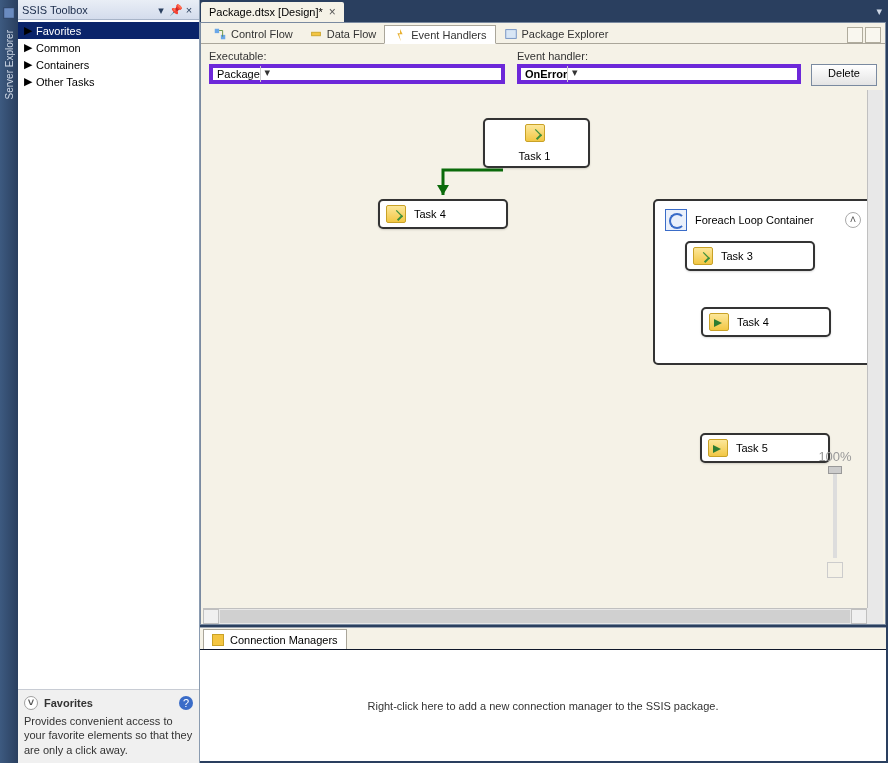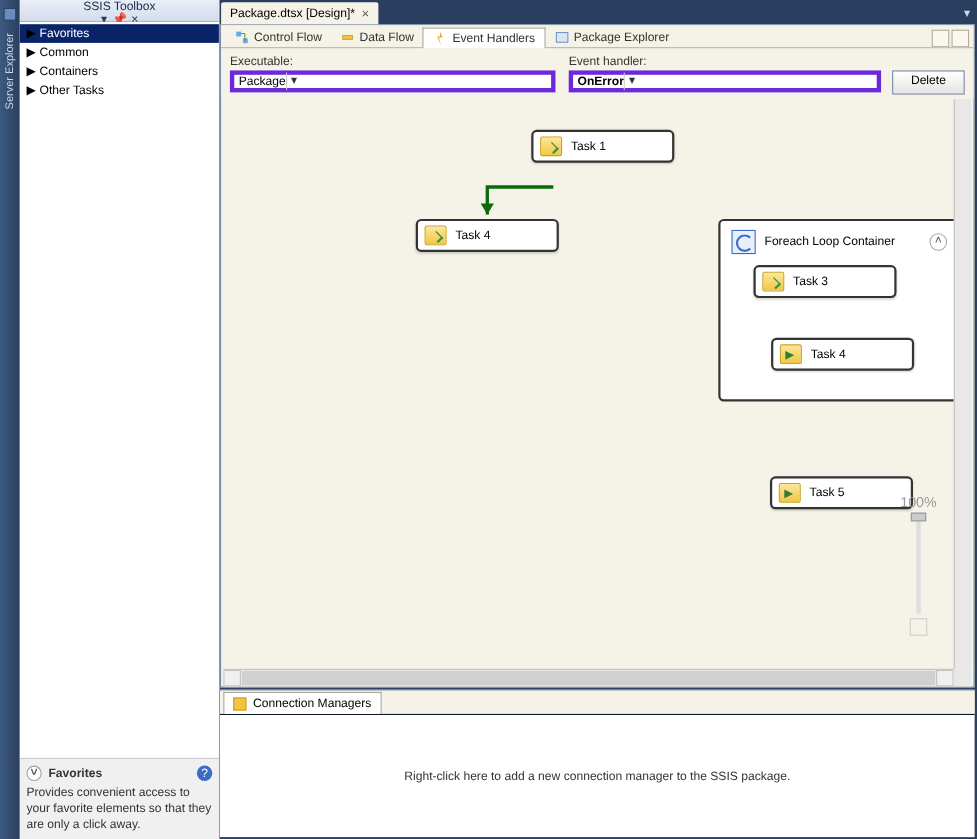--- a/index.html
+++ b/index.html
@@ -2,21 +2,21 @@
 <html><head>
 <meta charset="utf-8">
 <style>
 * { box-sizing: border-box; margin: 0; padding: 0; font-family: "Segoe UI", Tahoma, sans-serif; font-size: 11px; }
 html, body { width: 888px; height: 763px; overflow: hidden; background: #2a3f5f; }
 .app { display: flex; width: 100%; height: 100%; }
 .side-rail { width: 18px; background: linear-gradient(to right,#3d5a80,#2a3f5f); display:flex; flex-direction:column; align-items:center; padding-top:6px; gap:6px;}
 .side-rail .rail-icon { width:14px; height:14px; }
 .side-rail .rail-label { writing-mode: vertical-rl; transform: rotate(180deg); color:#cfd8e6; font-size:10px; margin-top:4px;}
 .toolbox-panel { width: 182px; background:#fff; display:flex; flex-direction:column; border-right:1px solid #8a9bb0;}
-.toolbox-header { height:20px; background:linear-gradient(to bottom,#e9eef6,#d4dcec); display:flex; align-items:center; padding:0 4px; border-bottom:1px solid #a8b4c8; justify-content:space-between;flex-direction:column;}
+.toolbox-header { height:20px; background:linear-gradient(to bottom,#e9eef6,#d4dcec); display:flex; align-items:center; padding:0 4px; border-bottom:1px solid #a8b4c8; justify-content:space-between;}
 .toolbox-header .title { color:#1a2b4a; }
 .toolbox-header .hdr-btns { display:flex; gap:2px;}
 .toolbox-header .hdr-btns span { width:12px; height:12px; color:#2a3f5f; text-align:center; line-height:12px; cursor:pointer;}
 .toolbox-tree { flex:1; padding:2px 0; background:#fff; }
 .tree-item { height:17px; display:flex; align-items:center; padding-left:6px; gap:4px; cursor:pointer;}
 .tree-item .caret { width:8px; color:#000; }
 .tree-item.selected { background:#0a246a; color:#fff; }
 .toolbox-desc { border-top:1px solid #c8ccd4; padding:6px; background:#f0f0f0;}
 .toolbox-desc .desc-hdr { display:flex; align-items:center; gap:6px; font-weight:bold; color:#333; margin-bottom:4px;}
 .toolbox-desc .desc-hdr .collapse { width:14px; height:14px; border:1px solid #a0a0a0; border-radius:7px; text-align:center; line-height:11px; color:#555; background:#fff;}
@@ -202,21 +202,21 @@
             <path d="M345 60 V80 H545 V105"></path>
             <polygon points="545,105 539,95 551,95"></polygon>
 
             <path d="M540 184 V220"></path>
             <polygon points="540,220 534,210 546,210"></polygon>
 
             <path d="M560 275 V305"></path>
             <polygon points="560,305 554,295 566,295"></polygon>
           </svg>
 
-          <div class="node" style="left:280px; top:28px; width:130px;">
+          <div class="node" style="left:280px; top:28px; width:107px;flex-direction:column;">
             <span class="task-ico"></span>
             <span>Task 1</span>
           </div>
           <div class="node" style="left:175px; top:109px; width:130px;">
             <span class="task-ico"></span>
             <span>Task 4</span>
           </div>
 
           <div class="container-node" style="left:450px; top:109px; width:220px; height:166px;">
             <div class="container-hdr">

